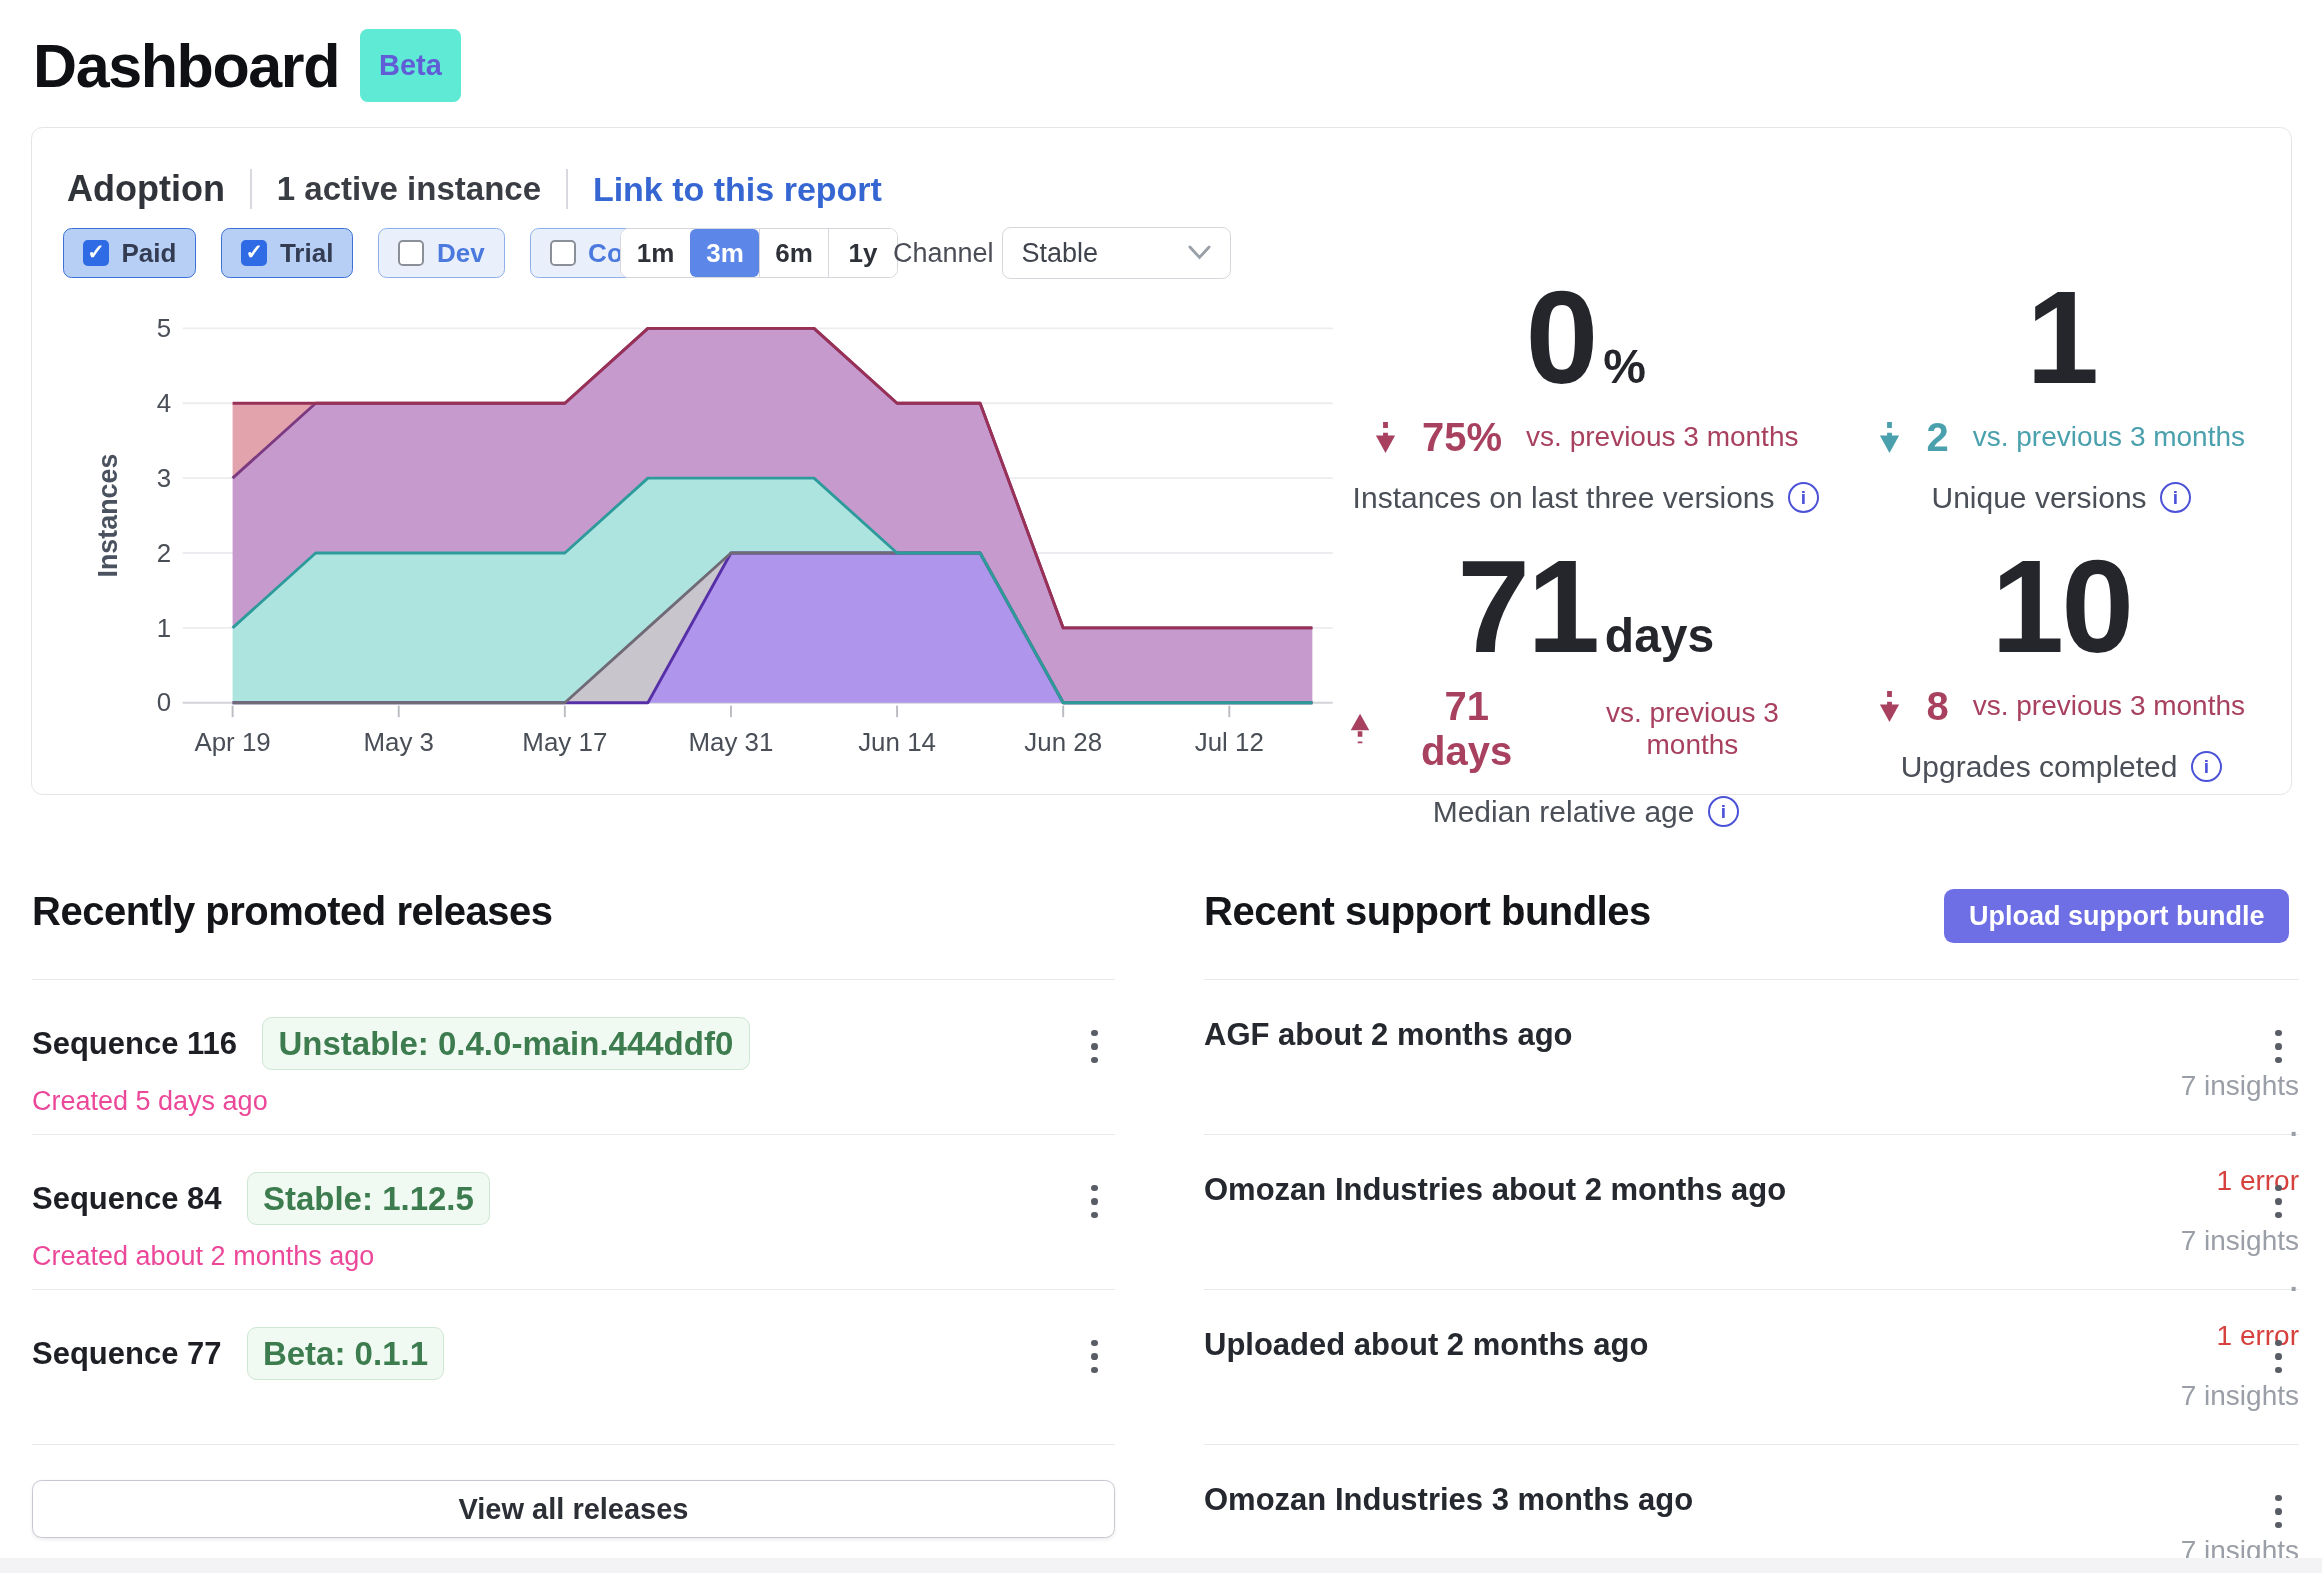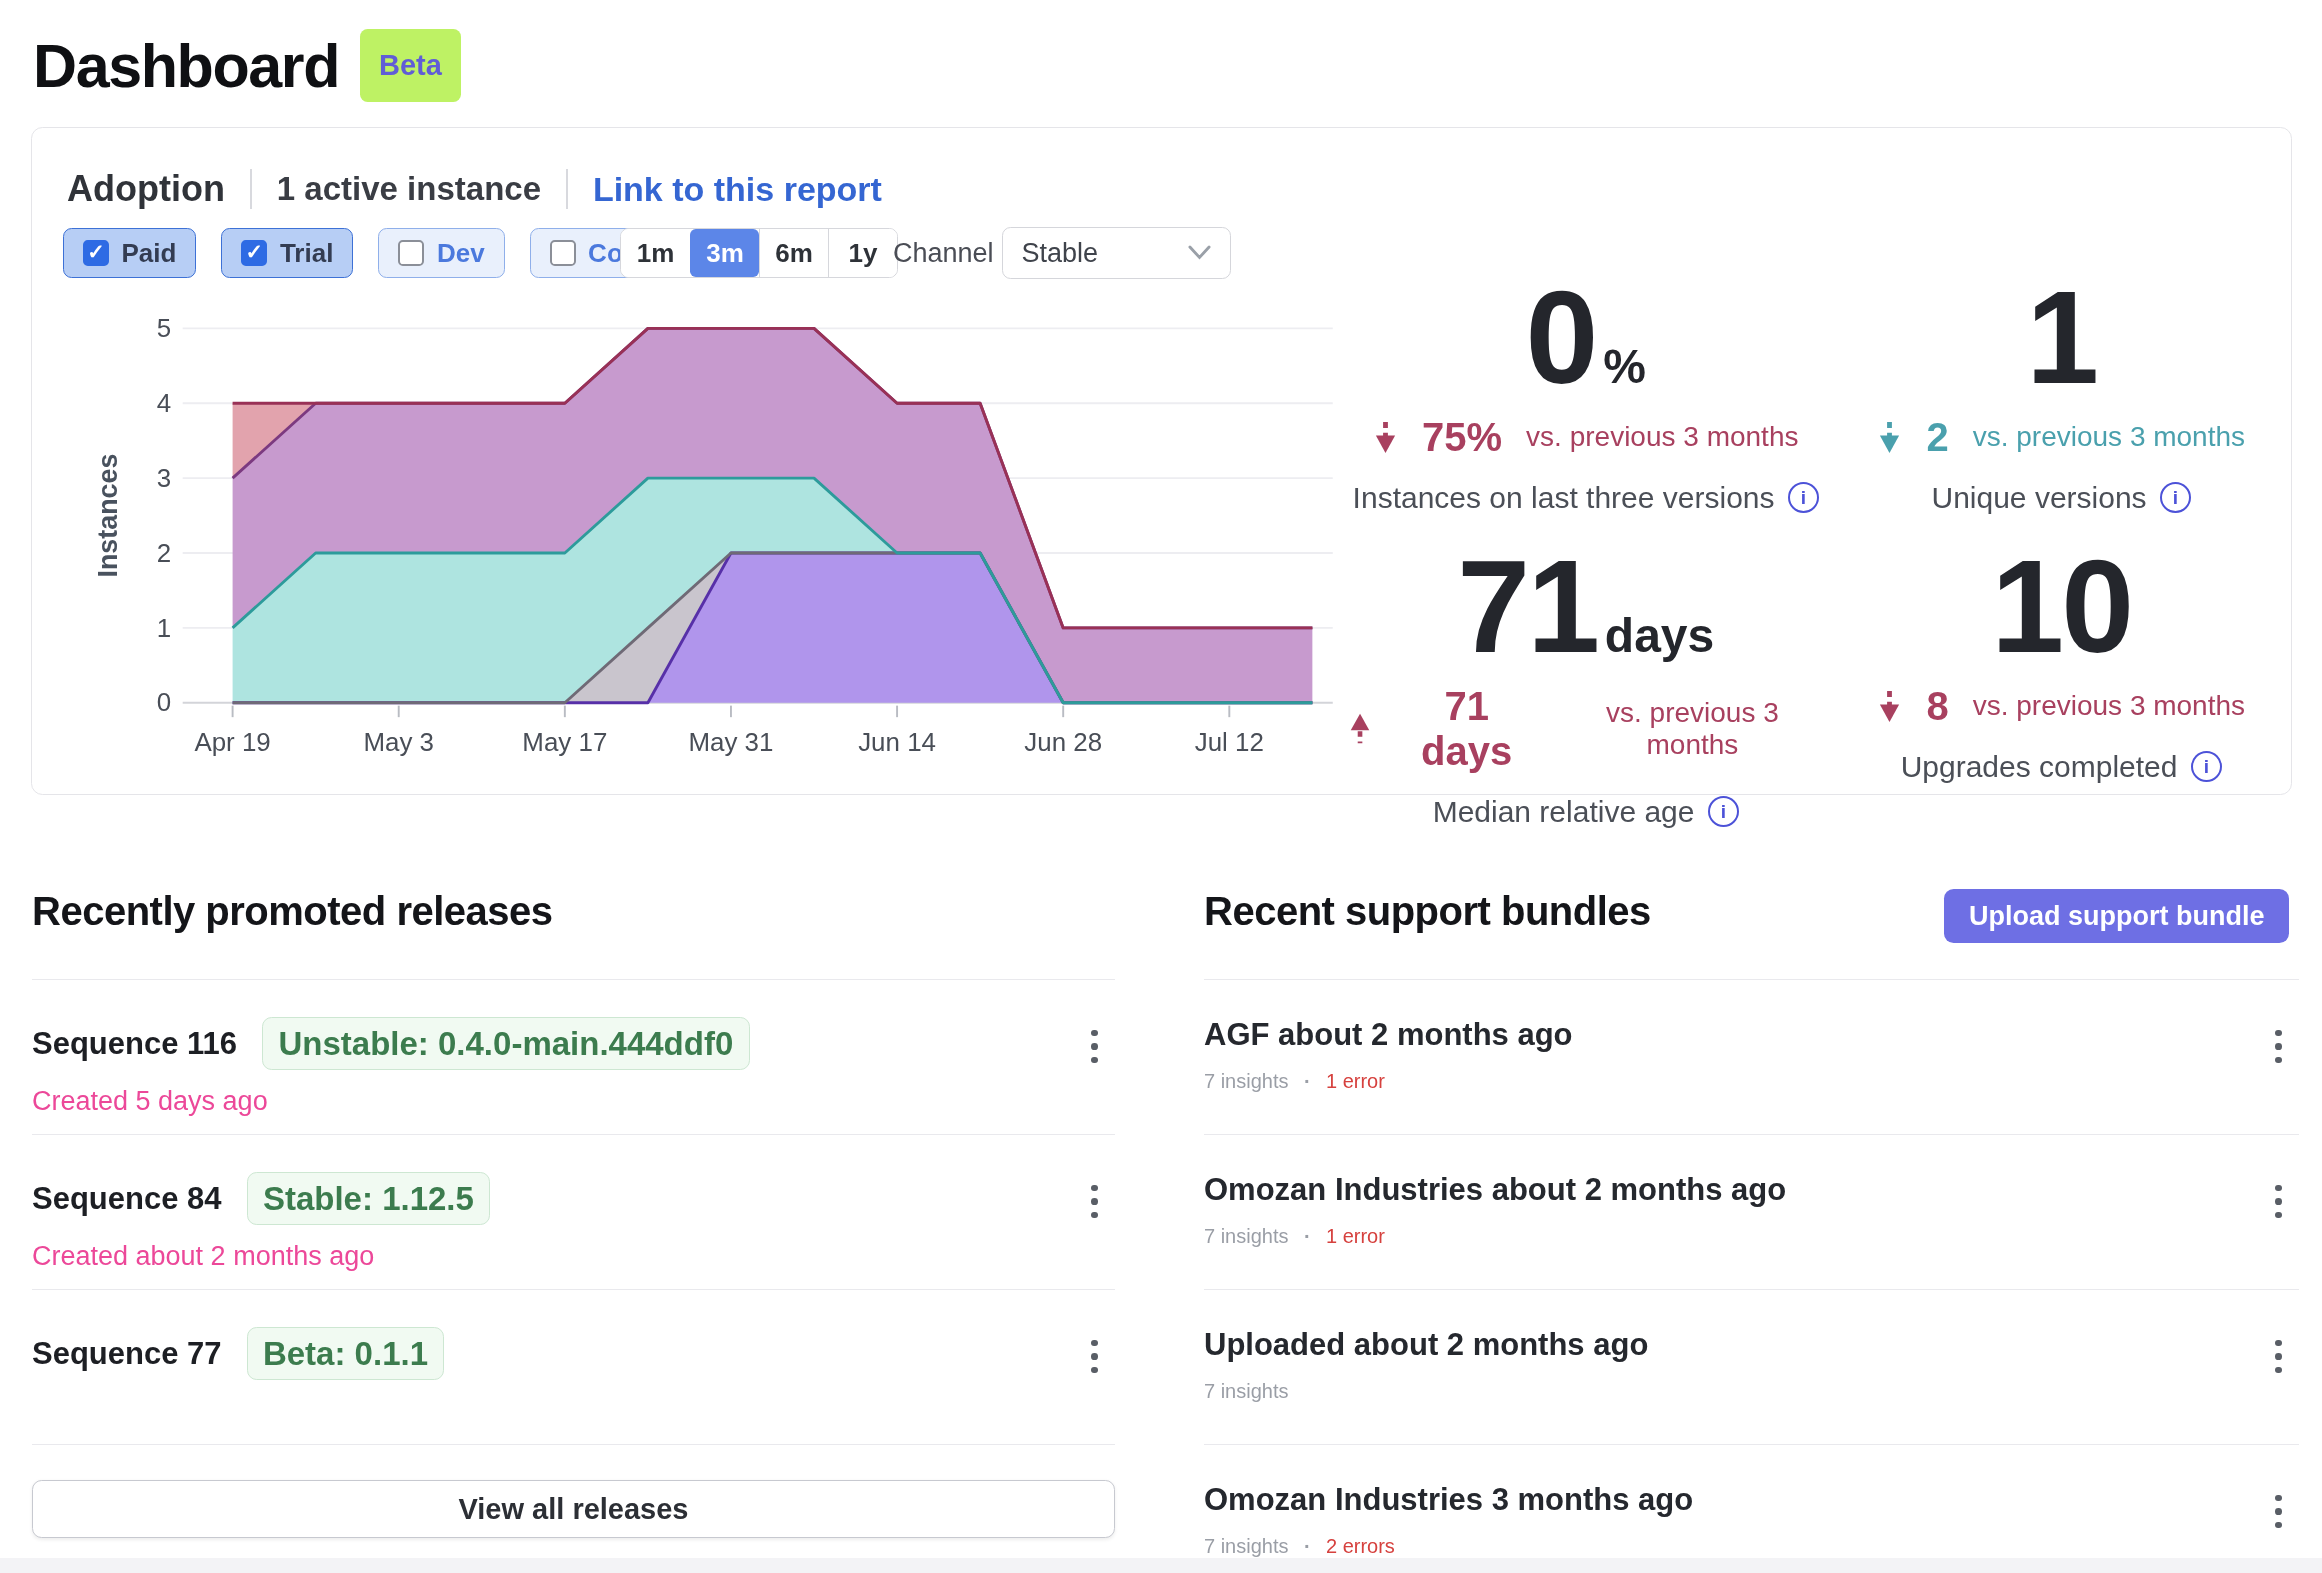--- a/index.html
+++ b/index.html
@@ -3,21 +3,21 @@
 <meta charset="utf-8">
 <style>
   * { margin:0; padding:0; box-sizing:border-box; }
   html,body { background:#fff; }
   body { font-family:"Liberation Sans", sans-serif; color:#24262c; }
   .page { position:relative; width:2323px; height:1574px; overflow:hidden; background:#fff; }
 
   
   .page-header { position:absolute; left:33px; top:29px; display:flex; align-items:center; gap:21px; }
   .page-title { font-size:61px; font-weight:800; letter-spacing:-1.4px; color:#0f1013; }
-  .beta-badge { font-size:29px; font-weight:600; color:#605dd6; background:#bef264; padding:20px 19px; border-radius:7.7px; }
+  .beta-badge { font-size:29px; font-weight:600; color:#605dd6; background:#5eead4; padding:20px 19px; border-radius:7.7px; }
 
   
   .card { position:absolute; left:31px; top:127px; width:2261px; height:668px; background:#fff;
           border:1.9px solid #e5e5e9; border-radius:11.5px; }
   .card-head { position:absolute; left:35px; top:40px; display:flex; align-items:center; gap:25px; }
   .card-title { font-size:36px; font-weight:700; color:#303339; }
   .card-sub { font-size:33px; font-weight:600; color:#3a3d44; }
   .head-sep { width:1.9px; height:40px; background:#d8d9de; }
   .report-link { font-size:34px; font-weight:700; color:#3566d2; cursor:pointer; }
 
@@ -75,21 +75,21 @@
                 font-size:27px; font-weight:600; border:none; border-radius:9.6px; cursor:pointer; font-family:inherit; }
 
   .row { position:relative; height:155px; border-bottom:1.9px solid #e9e9ed; padding-top:37px; }
   .row.no-border { border-bottom:none; }
   .row-title-line { display:flex; align-items:center; gap:25px; }
   .release-title { font-size:31px; font-weight:700; color:#1d1f24; }
   .release-badge { font-size:33px; font-weight:600; color:#3c7c4e; background:#f1faf2;
                    border:1.9px solid #cde7d2; border-radius:9.6px; padding:6.7px 15.4px; }
   .row-sub { margin-top:15.4px; font-size:27px; color:#ec4899; }
   .bundle-title { font-size:31px; font-weight:600; color:#25282e; }
-  .bundle-meta { margin-top:17.3px; display:flex; align-items:flex-end; gap:15.4px; font-size:20px; }
+  .bundle-meta { margin-top:17.3px; display:flex; align-items:flex-end; gap:15.4px; font-size:28px;flex-direction:column; }
   .bundle-insights { color:#9a9ea6; }
   .meta-dot { color:#9a9ea6; font-weight:700; }
   .meta-dot::after { content:"·"; }
   .bundle-errors { color:#d6413e; }
 
   .kebab { position:absolute; right:11.5px; top:44px; display:flex; flex-direction:column; gap:6.7px;
            padding:5.8px; cursor:pointer; }
   .kebab i { width:6.7px; height:6.7px; border-radius:50%; background:#595e66; }
 
   .view-all-btn { margin-top:35px; width:100%; height:58px; background:#fff; border:1.9px solid #c7c9d0;

